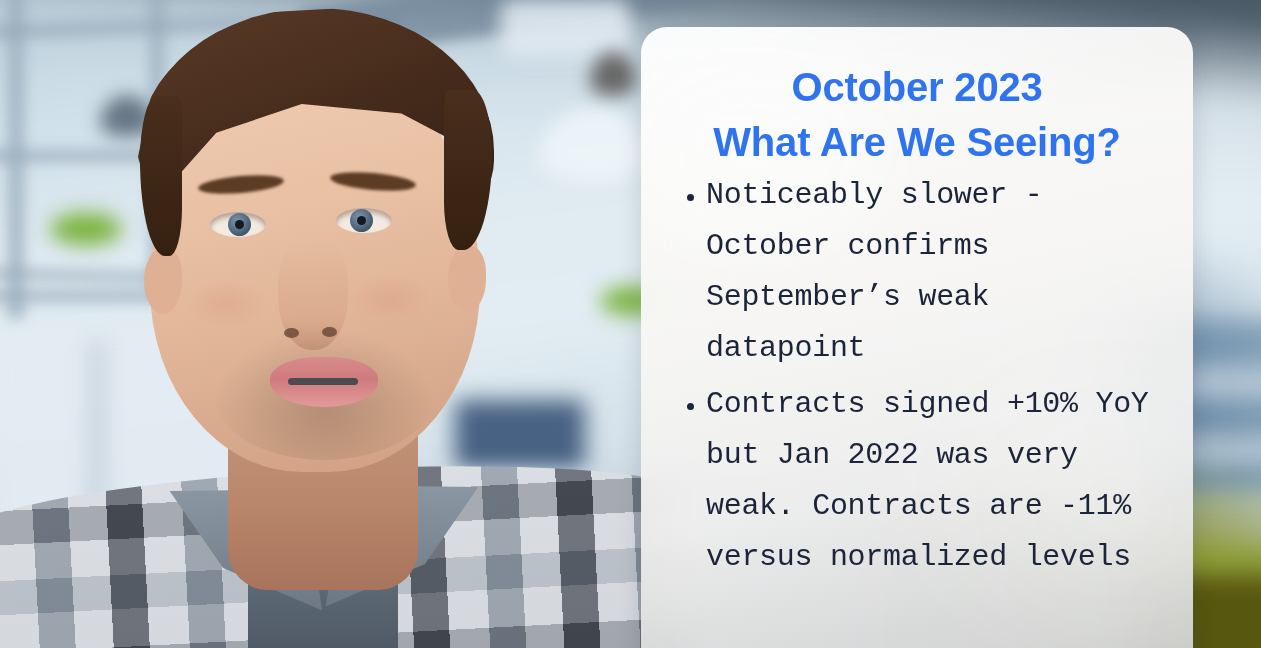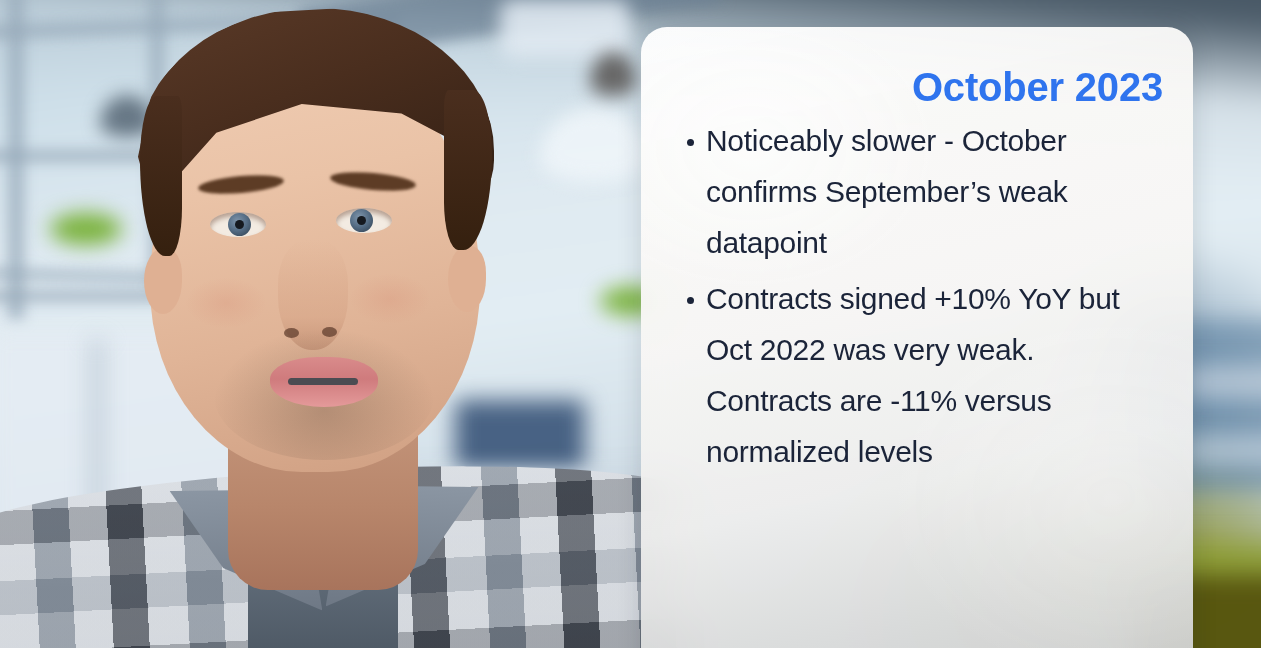--- a/index.html
+++ b/index.html
@@ -326,21 +326,21 @@
   }
 
   .card-inner {
     position: relative;
     padding: 0 30px;
   }
 
   .slide-title {
     margin: 0;
     padding-top: 33px;
-    text-align: right;
+    text-align: center;
     color: #2f74ee;
     font-size: 40px;
     font-weight: 700;
     line-height: 1.38;
     letter-spacing: -0.2px;
   }
   .slide-title .line { display: block; }
 
   .section-heading {
     margin: 26px 0 6px 18px;
@@ -357,20 +357,21 @@
   }
   .bullets li {
     position: relative;
     color: #1b2439;
     font-size: 30px;
     font-weight: 400;
     line-height: 51px;
     letter-spacing: -0.3px;
     padding-left: 21px;
     margin-bottom: 5px;
+    font-family: Liberation Mono, monospace;
   }
   .bullets li::before {
     content: "";
     position: absolute;
     left: 2px;
     top: 24px;
     width: 7px;
     height: 7px;
     border-radius: 50%;
     background: #1b2439;
@@ -444,24 +445,25 @@
     <div class="mouth"></div>
     <div class="mouth-line"></div>
   </div>
 
   <div class="card">
     <div class="card-sheen"></div>
     <div class="card-inner">
 
       <h1 class="slide-title">
         <span class="line">October 2023</span>
+        <span class="line">What Are We Seeing?</span>
       </h1>
 
 
       <ul class="bullets">
         <li>Noticeably slower - October confirms September’s weak datapoint</li>
-        <li>Contracts signed +10% YoY but Oct 2022 was very weak. Contracts are -11% versus normalized levels</li>
+        <li>Contracts signed +10% YoY but Jan 2022 was very weak. Contracts are -11% versus normalized levels</li>
       </ul>
 
     </div>
   </div>
 
 </div>
 
 </body></html>

